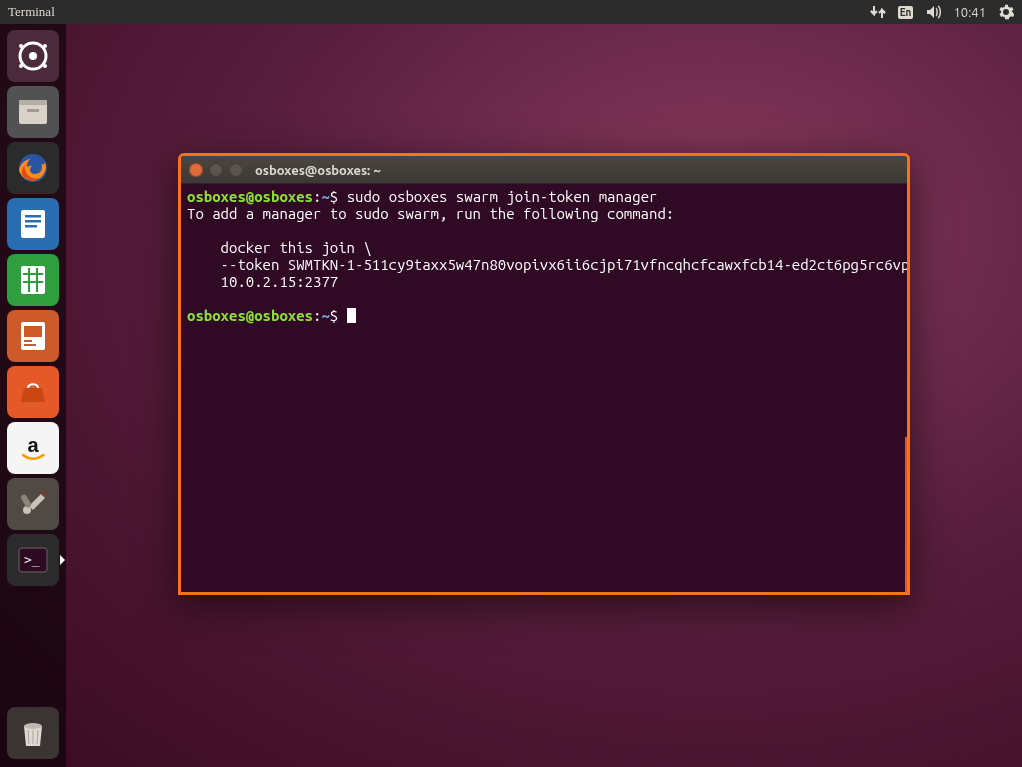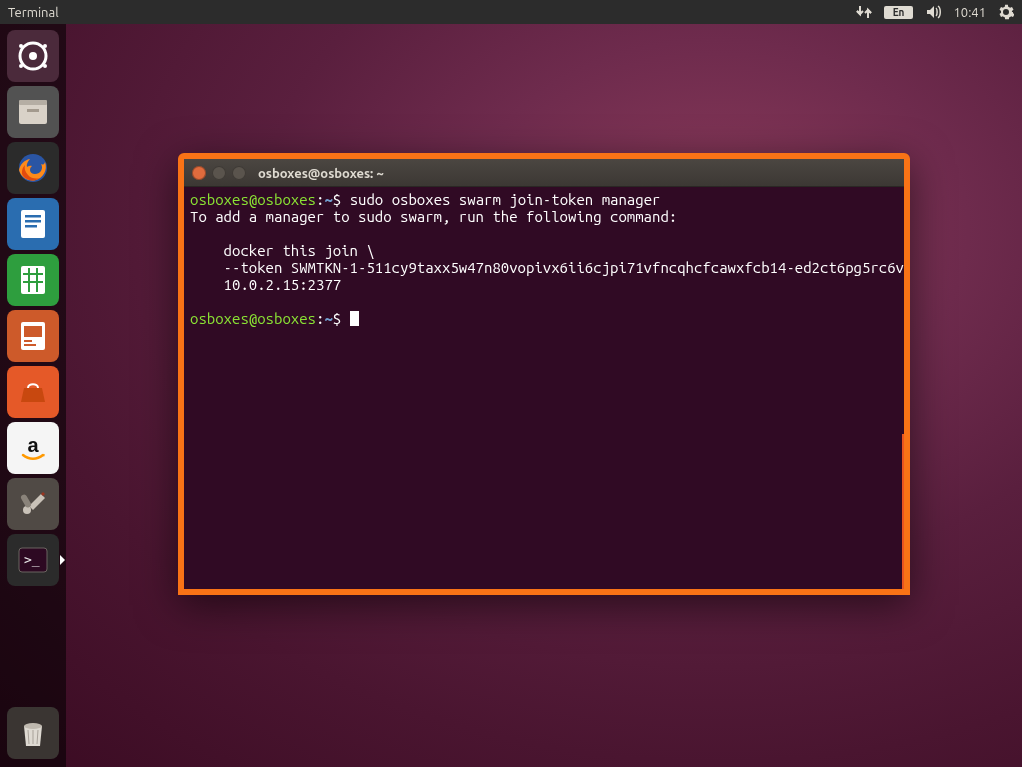--- a/index.html
+++ b/index.html
@@ -8,25 +8,25 @@
     background: radial-gradient(ellipse at 70% 30%, #8a3a5a 0%, #6e2b4d 25%, #5a1f3e 45%, #4a1530 70%, #3a0b22 100%);
   }
 
   
   .menubar {
     position: absolute; top: 0; left: 0; right: 0; height: 24px;
     background: #2c2c2c; color: #dfdbd2;
     display: flex; align-items: center; justify-content: space-between;
     padding: 0 8px; font-size: 13px;
   }
-  .menubar .left { display: flex; gap: 12px; }
+  .menubar .left { display: flex; gap: 12px; font-family: Liberation Serif, serif; }
   .menubar .right { display: flex; align-items: center; gap: 12px; }
   .menubar .indicator { display: flex; align-items: center; font-size: 13px; cursor: default; }
   .menubar svg { width: 16px; height: 16px; fill: #dfdbd2; }
-  .lang-box { background:#dfdbd2; color:#2c2c2c; font-size:10px; font-weight:bold; padding:1px 9px; border-radius:2px; }
+  .lang-box { background:#dfdbd2; color:#2c2c2c; font-size:10px; font-weight:bold; padding:1px 2px; border-radius:2px; }
 
   
   .launcher {
     position: absolute; top: 24px; left: 0; bottom: 0; width: 66px;
     background: rgba(0,0,0,0.55);
     display: flex; flex-direction: column; align-items: center;
     padding-top: 6px; gap: 4px;
   }
   .launcher .tile {
     width: 52px; height: 52px; border-radius: 8px;
@@ -49,42 +49,42 @@
   .tile-impress { background:#cd5a2a; }
   .tile-software{ background:#e55928; }
   .tile-amazon  { background:#f5f5f5; }
   .tile-settings{ background:#504a45; }
   .tile-term    { background:#2b2b2b; }
   .tile-trash   { background:#3a3532; width:52px; height:52px; }
 
   
   .term-window {
     position: absolute; left: 178px; top: 153px; width: 732px; height: 442px;
-    background: #300a24; border: 6px solid #f97316; border-radius: 6px 6px 0 0;
+    background: #300a24; border: 3px solid #f97316; border-radius: 6px 6px 0 0;
     box-shadow: 0 10px 40px rgba(0,0,0,.55);
     display:flex; flex-direction:column;
     overflow:hidden;
   }
   .term-accent { position:absolute; right:0; bottom:0; width:2px; height:155px; background:#e95420; }
   .term-titlebar{
     height:28px; background: linear-gradient(#4b4641,#3c3834);
     display:flex; align-items:center; gap:6px; padding:0 8px;
     color:#dfdbd2; font-size:13px; font-weight:bold;
     border-bottom:1px solid #2a2724;
   }
   .win-btn{ width:14px; height:14px; border-radius:50%; display:inline-block; background:#5a544d;
             box-shadow: inset 0 0 0 1px rgba(0,0,0,.3); }
   .win-btn.close{ background:#e06b3d; }
   .term-body{
     flex:1; padding:4px 6px;
     font-family: "Ubuntu Mono","DejaVu Sans Mono",monospace;
     font-size:15px; line-height:17px; color:#ffffff;
     white-space: pre; overflow:hidden;
   }
-  .pr-user{ color:#8ae234; font-weight:normal; }
+  .pr-user{ color:#8ae234; font-weight:bold; }
   .pr-path{ color:#729fcf; font-weight:bold; }
   .cursor{ display:inline-block; width:9px; height:15px; background:#fff; vertical-align:-2px; }
 </style>
 </head>
 <body>
 
 <div class="menubar">
   <div class="left">
     <span>Terminal</span>
   </div>

